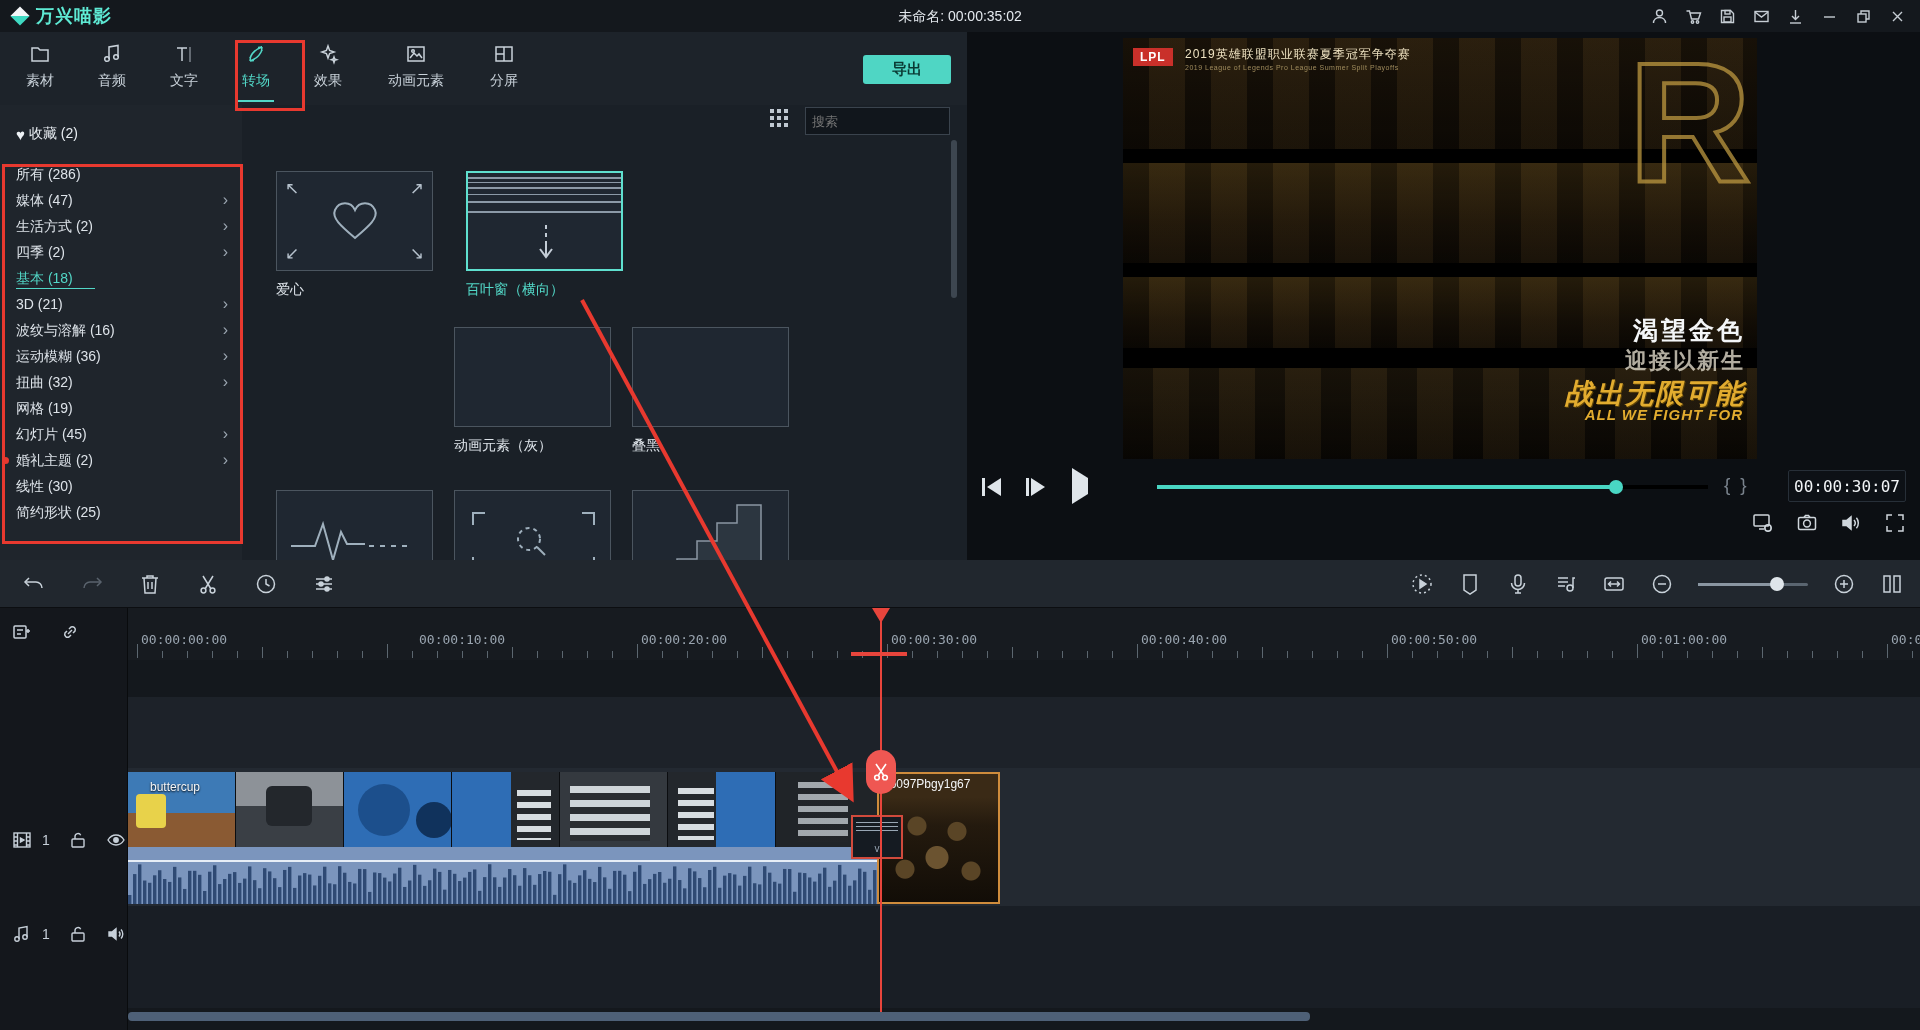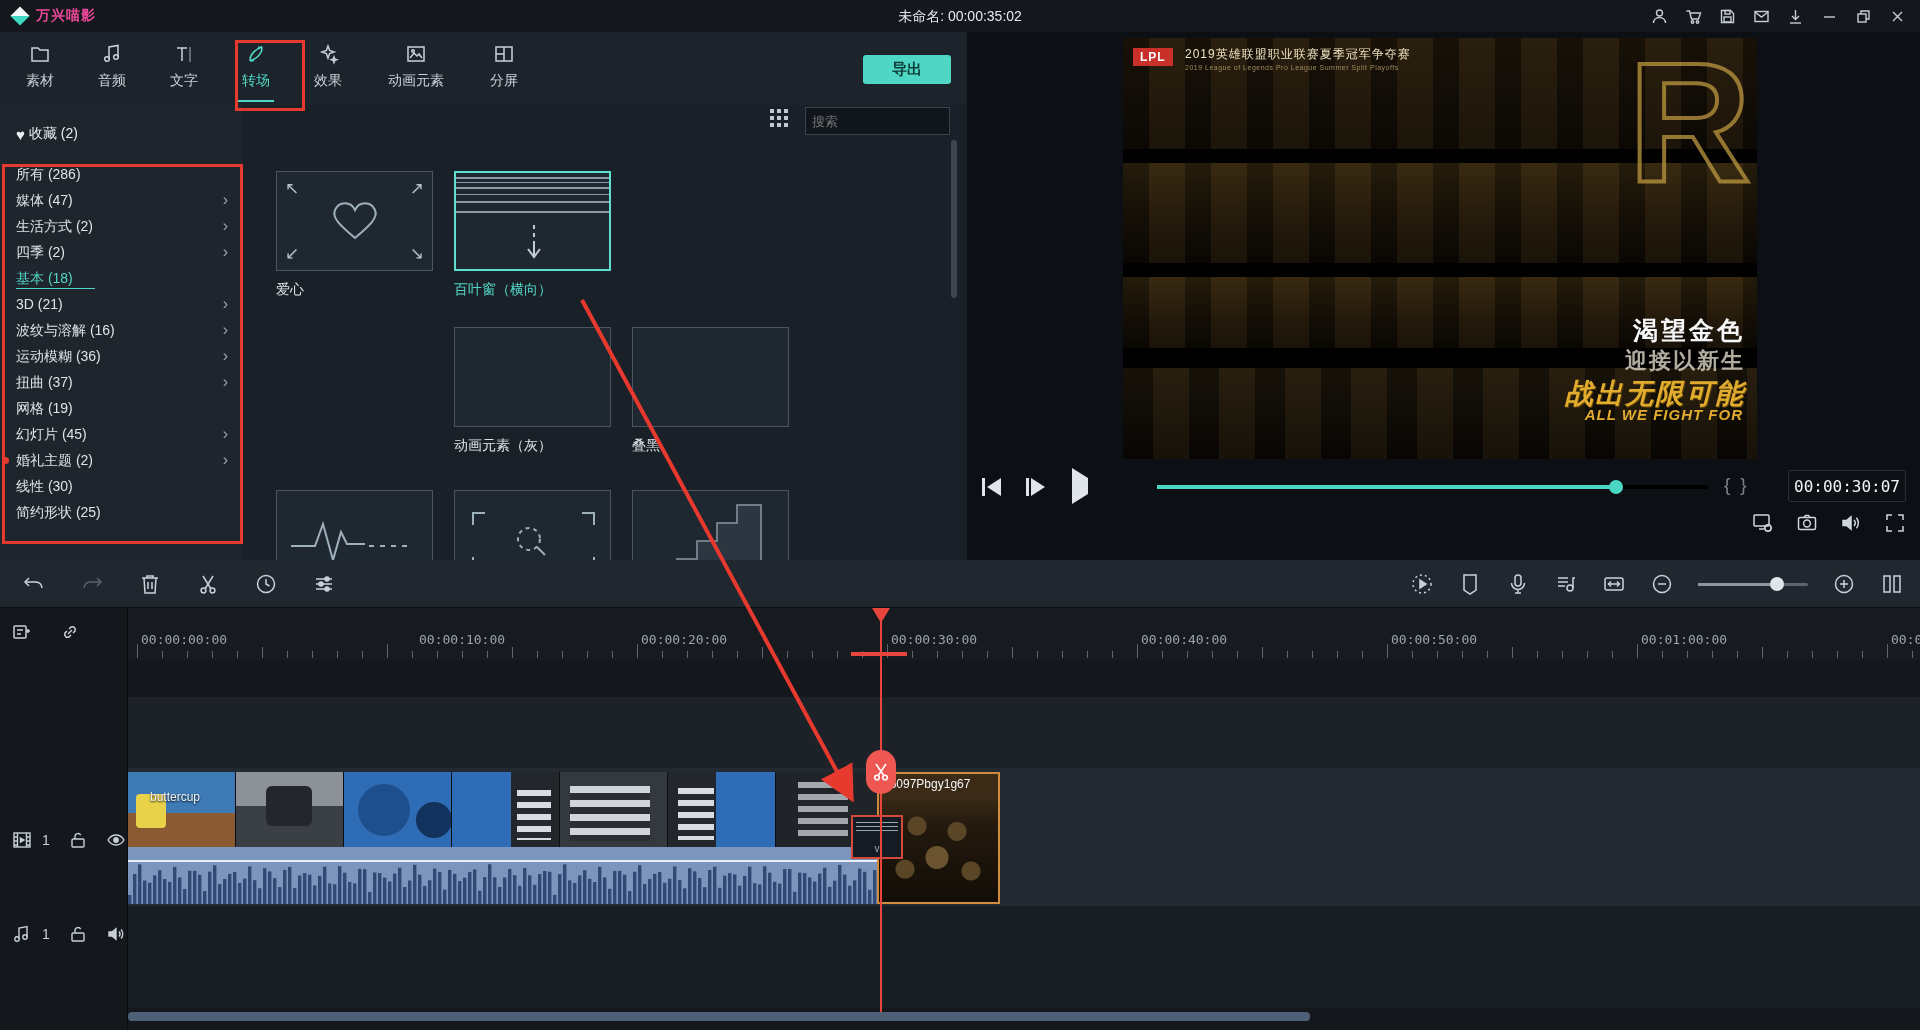--- a/index.html
+++ b/index.html
@@ -3,21 +3,21 @@
 <meta charset="utf-8">
 <style>
   html,body{margin:0;padding:0;background:#0b0d10;font-family:"Liberation Sans",sans-serif;}
   #stage{position:relative;width:1920px;height:1030px;background:#15191e;overflow:hidden;color:#cfd6dc;font-size:14px;}
   .a{position:absolute;}
   svg{display:block;}
   
   #topbar{left:0;top:0;width:1920px;height:32px;background:#14181d;display:flex;align-items:center;}
   #logo{display:flex;align-items:center;gap:8px;margin-left:12px;}
   #logo .diamond{width:16px;height:16px;background:linear-gradient(135deg,#f4f6f8 0 50%,#3fd9c2 50% 100%);transform:rotate(45deg) scale(.85);}
-  #logo .lname{color:#ec4899;font-weight:bold;font-size:14px;letter-spacing:1px;}
+  #logo .lname{color:#5eead4;font-weight:bold;font-size:18px;letter-spacing:1px;}
   #menus{display:flex;gap:26px;margin-left:34px;color:#dfe5ea;}
   #menus span{cursor:default;}
   #wintitle{left:0;right:0;top:0;height:32px;text-align:center;line-height:32px;color:#e4e9ee;pointer-events:none;}
   #winicons{right:14px;top:0;height:32px;display:flex;align-items:center;gap:17px;position:absolute;}
   #winicons .wicon{width:17px;height:17px;color:#c6cdd4;}
   #winicons svg{stroke:#c6cdd4;fill:none;stroke-width:1.4;}
   
   #tabbar{left:0;top:32px;width:967px;height:73px;background:#1d232a;border-bottom:1px solid #0c0e11;border-right:1px solid #0c0e11;}
   #tabs{display:flex;align-items:flex-start;padding-left:4px;}
   .tab{width:72px;padding-top:10px;display:flex;flex-direction:column;align-items:center;gap:6px;color:#c9d2da;cursor:pointer;position:relative;}
@@ -125,21 +125,21 @@
   .tf3{background:linear-gradient(180deg,#2e6db5 0 100%);}
   .tf3::after{content:"";position:absolute;left:14px;top:12px;width:52px;height:52px;background:#1c4f8c;border-radius:50%;box-shadow:50px 10px 0 -8px #10325c;}
   .tf4{background:linear-gradient(90deg,#2e6db5 0 55%,#23272c 55% 100%);}
   .tf4::after{content:"";position:absolute;right:8px;top:18px;width:34px;height:50px;background:repeating-linear-gradient(180deg,#d8dde1 0 6px,#26292d 6px 12px);}
   .tf5{background:#2c3publicity;background:#34393f;}
   .tf5::after{content:"";position:absolute;left:10px;top:14px;width:80px;height:55px;background:repeating-linear-gradient(180deg,#cfd5d9 0 7px,#2a2d31 7px 14px);}
   .tf6{background:linear-gradient(90deg,#23272c 0 45%,#2e6db5 45% 100%);}
   .tf6::after{content:"";position:absolute;left:10px;top:16px;width:36px;height:52px;background:repeating-linear-gradient(180deg,#d8dde1 0 6px,#26292d 6px 12px);}
   .tf7{background:#202428;}
   .tf7::after{content:"";position:absolute;left:22px;top:10px;width:50px;height:60px;background:repeating-linear-gradient(180deg,#b9bfc4 0 6px,#222529 6px 12px);opacity:.85;}
-  #clip1text{position:absolute;left:22px;top:18px;color:#f4f6f8;font-size:12px;z-index:3;text-shadow:0 1px 2px #000;}
+  #clip1text{position:absolute;left:22px;top:8px;color:#f4f6f8;font-size:12px;z-index:3;text-shadow:0 1px 2px #000;}
   #waveform{position:absolute;left:0;top:75px;width:749px;height:57px;background:#7b95bd;}
   #waveform .wline{position:absolute;left:0;top:13px;width:100%;height:2px;background:#e7eef7;}
   #clip2{left:877px;top:772px;width:123px;height:132px;position:absolute;box-sizing:border-box;border:2px solid #cf8c3c;background:linear-gradient(180deg,#3a2a16 0 18%,#241a0e 40%,#120d07 100%);cursor:pointer;overflow:hidden;}
   #clip2::after{content:"";position:absolute;left:10px;top:34px;width:100px;height:90px;background:
      radial-gradient(circle at 28% 20%,#5a4526 0 9px,transparent 10px),
      radial-gradient(circle at 68% 26%,#5a4526 0 9px,transparent 10px),
      radial-gradient(circle at 48% 55%,#6b5330 0 11px,transparent 12px),
      radial-gradient(circle at 16% 68%,#5a4526 0 9px,transparent 10px),
      radial-gradient(circle at 82% 70%,#5a4526 0 9px,transparent 10px);}
   #clip2text{position:absolute;left:4px;top:3px;color:#f4f6f8;font-size:12px;white-space:nowrap;z-index:2;}
@@ -342,21 +342,21 @@
           <span class="lbl">波纹与溶解 (16)</span>
           <span class="chev">›</span>
         </div>
         <div class="side-item chevron">
           
           <span class="lbl">运动模糊 (36)</span>
           <span class="chev">›</span>
         </div>
         <div class="side-item chevron">
           
-          <span class="lbl">扭曲 (37)</span>
+          <span class="lbl">扭曲 (32)</span>
           <span class="chev">›</span>
         </div>
         <div class="side-item">
           
           <span class="lbl">网格 (19)</span>
           
         </div>
         <div class="side-item chevron">
           
           <span class="lbl">幻灯片 (45)</span>
@@ -388,21 +388,21 @@
             <span class="corner" style="left:8px;top:8px;">↖</span>
             <span class="corner" style="right:8px;top:8px;">↗</span>
             <span class="corner" style="left:8px;bottom:8px;">↙</span>
             <span class="corner" style="right:8px;bottom:8px;">↘</span>
             <svg width="157" height="100" viewBox="0 0 157 100" style="position:absolute;left:0;top:0;">
               <path d="M78 38c-4-9-16-9-20 0-3.5 8 6 16 20 28 14-12 23.5-20 20-28-4-9-16-9-20 0z" stroke="#9fb0bd" fill="none" stroke-width="2"></path>
             </svg>
           </div>
           <div class="tlabel">爱心</div>
         </div>
-        <div class="tile selected" style="left: 212px; top: 66px;">
+        <div class="tile selected" style="left: 224px; top: 66px;">
           <div class="thumb g-blinds-h">
             <span class="blines" style="top:4px;height:2px;"></span>
             <span class="blines" style="top:9px;height:1px;"></span>
             <span class="blines" style="top:14px;height:2px;"></span>
             <span class="blines" style="top:21px;height:1px;"></span>
             <span class="blines" style="top:28px;height:2px;"></span>
             <span class="blines" style="top:38px;height:2px;"></span>
             <svg width="157" height="100" viewBox="0 0 157 100" style="position:absolute;left:0;top:0;">
               <path d="M78 52v4M78 60v4" stroke="#c3ccd6" stroke-width="2"></path>
               <path d="M78 68v14M72 76l6 8 6-8" stroke="#c3ccd6" fill="none" stroke-width="2"></path>

